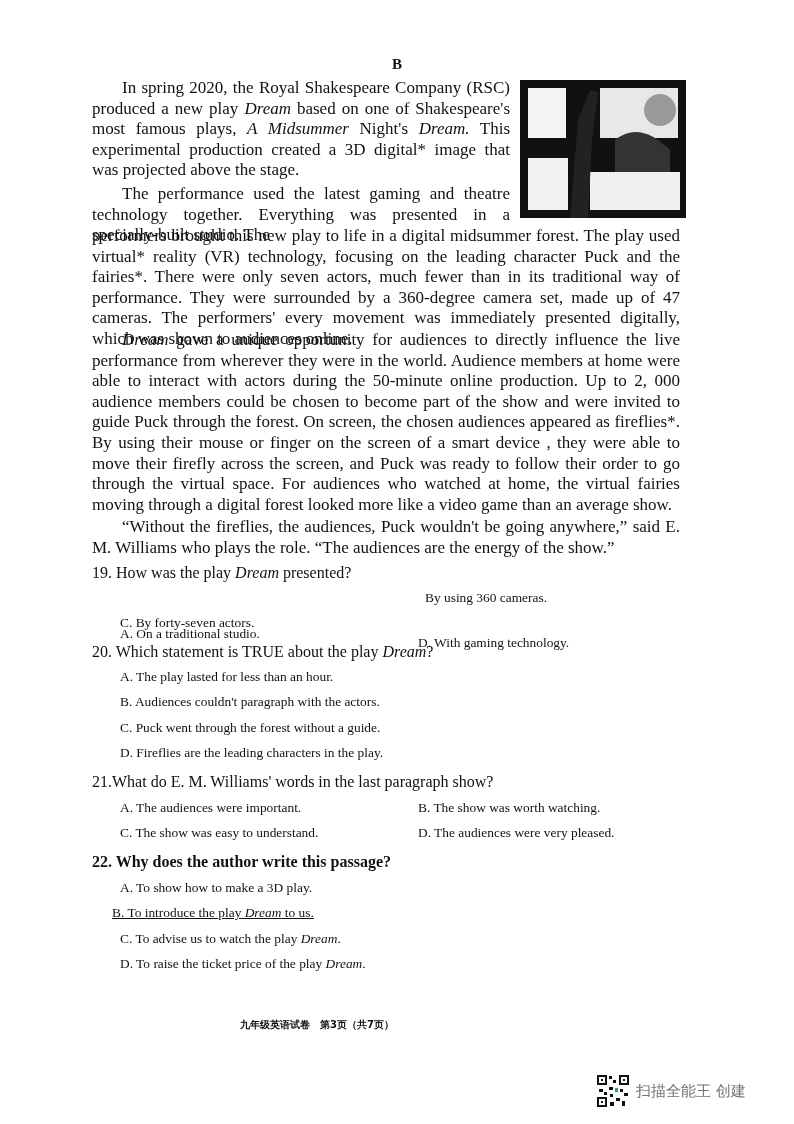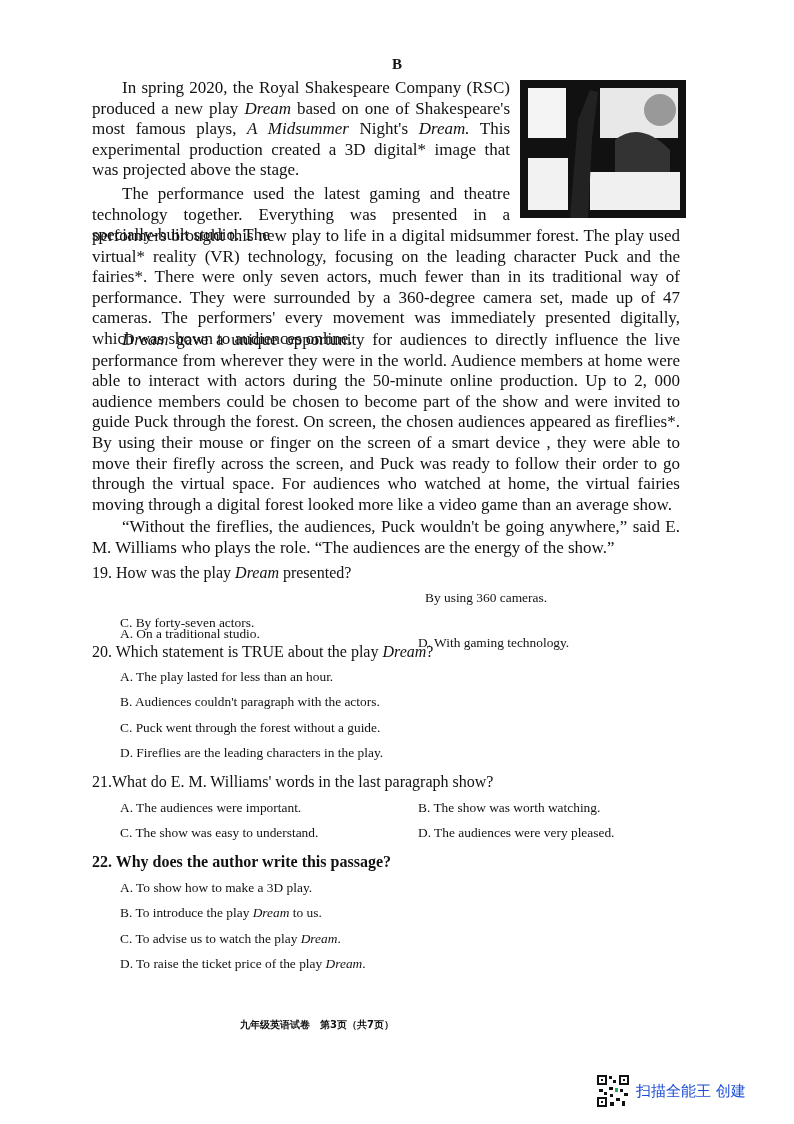--- a/index.html
+++ b/index.html
@@ -12,21 +12,21 @@
   .p.narrow { width:418px; }
   .indent { text-indent:30px; }
   .photo { position:absolute; left:520px; top:80px; width:166px; height:138px; background:#1a1a1a; overflow:hidden; }
   .q { position:absolute; left:92px; font-size:16px; line-height:18px; }
   .opt { position:absolute; font-size:13.4px; line-height:18px; }
   i { font-style:italic; }
   .footer { position:absolute; top:1018px; left:0; width:634px; text-align:center; font-weight:bold; font-size:10px;
             font-family:"DejaVu Sans", sans-serif; }
   .watermark { position:absolute; left:596px; top:1074px; display:flex; align-items:center; gap:6px; }
   .qr { width:34px; height:34px; }
-  .wm-text { font-family:"DejaVu Sans", sans-serif; font-size:15px; color:#1d4ed8; }
+  .wm-text { font-family:"DejaVu Sans", sans-serif; font-size:15px; color:#737373; }
 </style>
 </head>
 <body>
 
 <div class="section-letter">B</div>
 
 <div class="photo">
   <svg width="166" height="138" viewBox="0 0 166 138">
     <rect x="0" y="0" width="166" height="138" fill="#111"></rect>
     <rect x="8" y="8" width="38" height="50" fill="#f4f4f4"></rect>
@@ -71,21 +71,21 @@
 <div class="q" style="top:773px;">21.What do E. M. Williams' words in the last paragraph show?</div>
 <div class="opt" style="left:120px; top:799px;">A. The audiences were important.</div>
 <div class="opt" style="left:418px; top:799px;">B. The show was worth watching.</div>
 <div class="opt" style="left:120px; top:824px;">C. The show was easy to understand.</div>
 <div class="opt" style="left:418px; top:824px;">D. The audiences were very pleased.</div>
 
 <div class="q" style="top:853px;font-weight:bold;">22. Why does the author write this passage?</div>
 <div class="opt" style="left:120px; top:879px;">
   <span>A. To show how to make a 3D play.</span>
 </div>
-<div class="opt" style="left:120px; top:904px;">
+<div class="opt" style="left:112px; top:904px;text-decoration:underline;">
   <span>B. To introduce the play </span><i>Dream</i><span> to us.</span>
 </div>
 <div class="opt" style="left:120px; top:930px;">
   <span>C. To advise us to watch the play </span><i>Dream</i><span>.</span>
 </div>
 <div class="opt" style="left:120px; top:955px;">
   <span>D. To raise the ticket price of the play </span><i>Dream</i><span>.</span>
 </div>
 
 <div class="footer">九年级英语试卷　第3页（共7页）</div>

